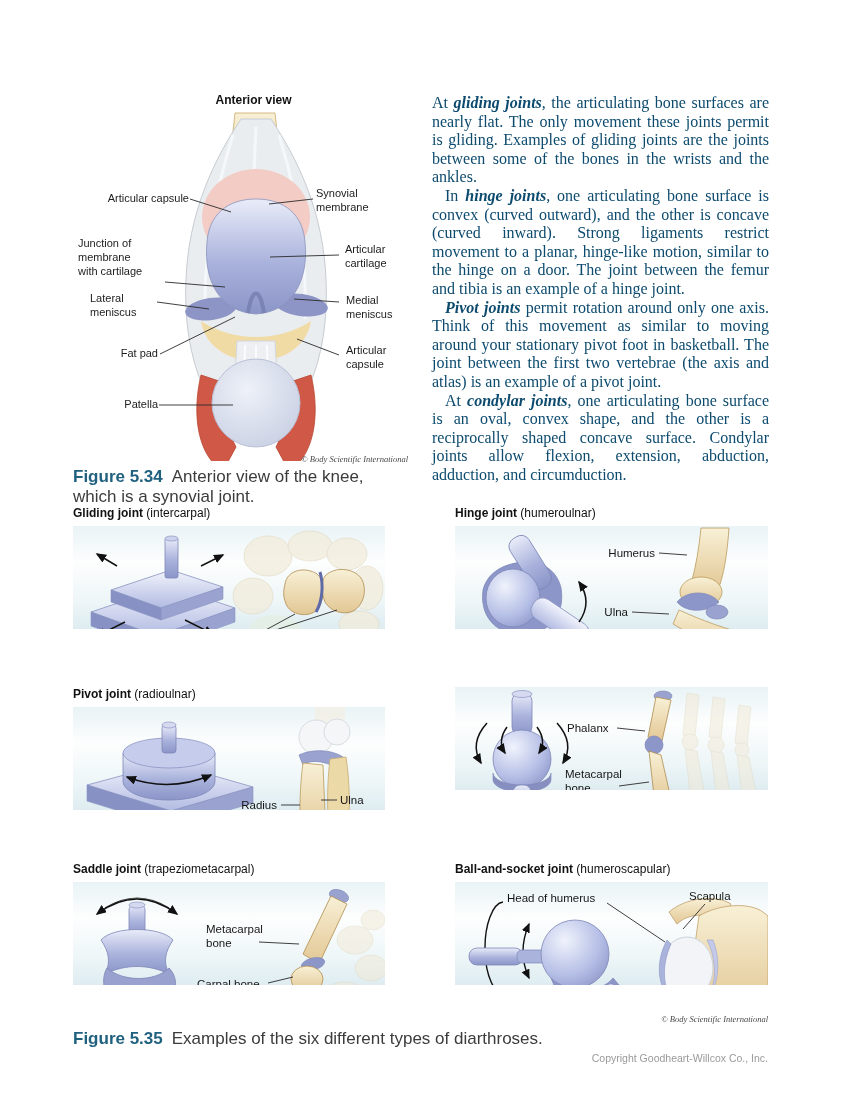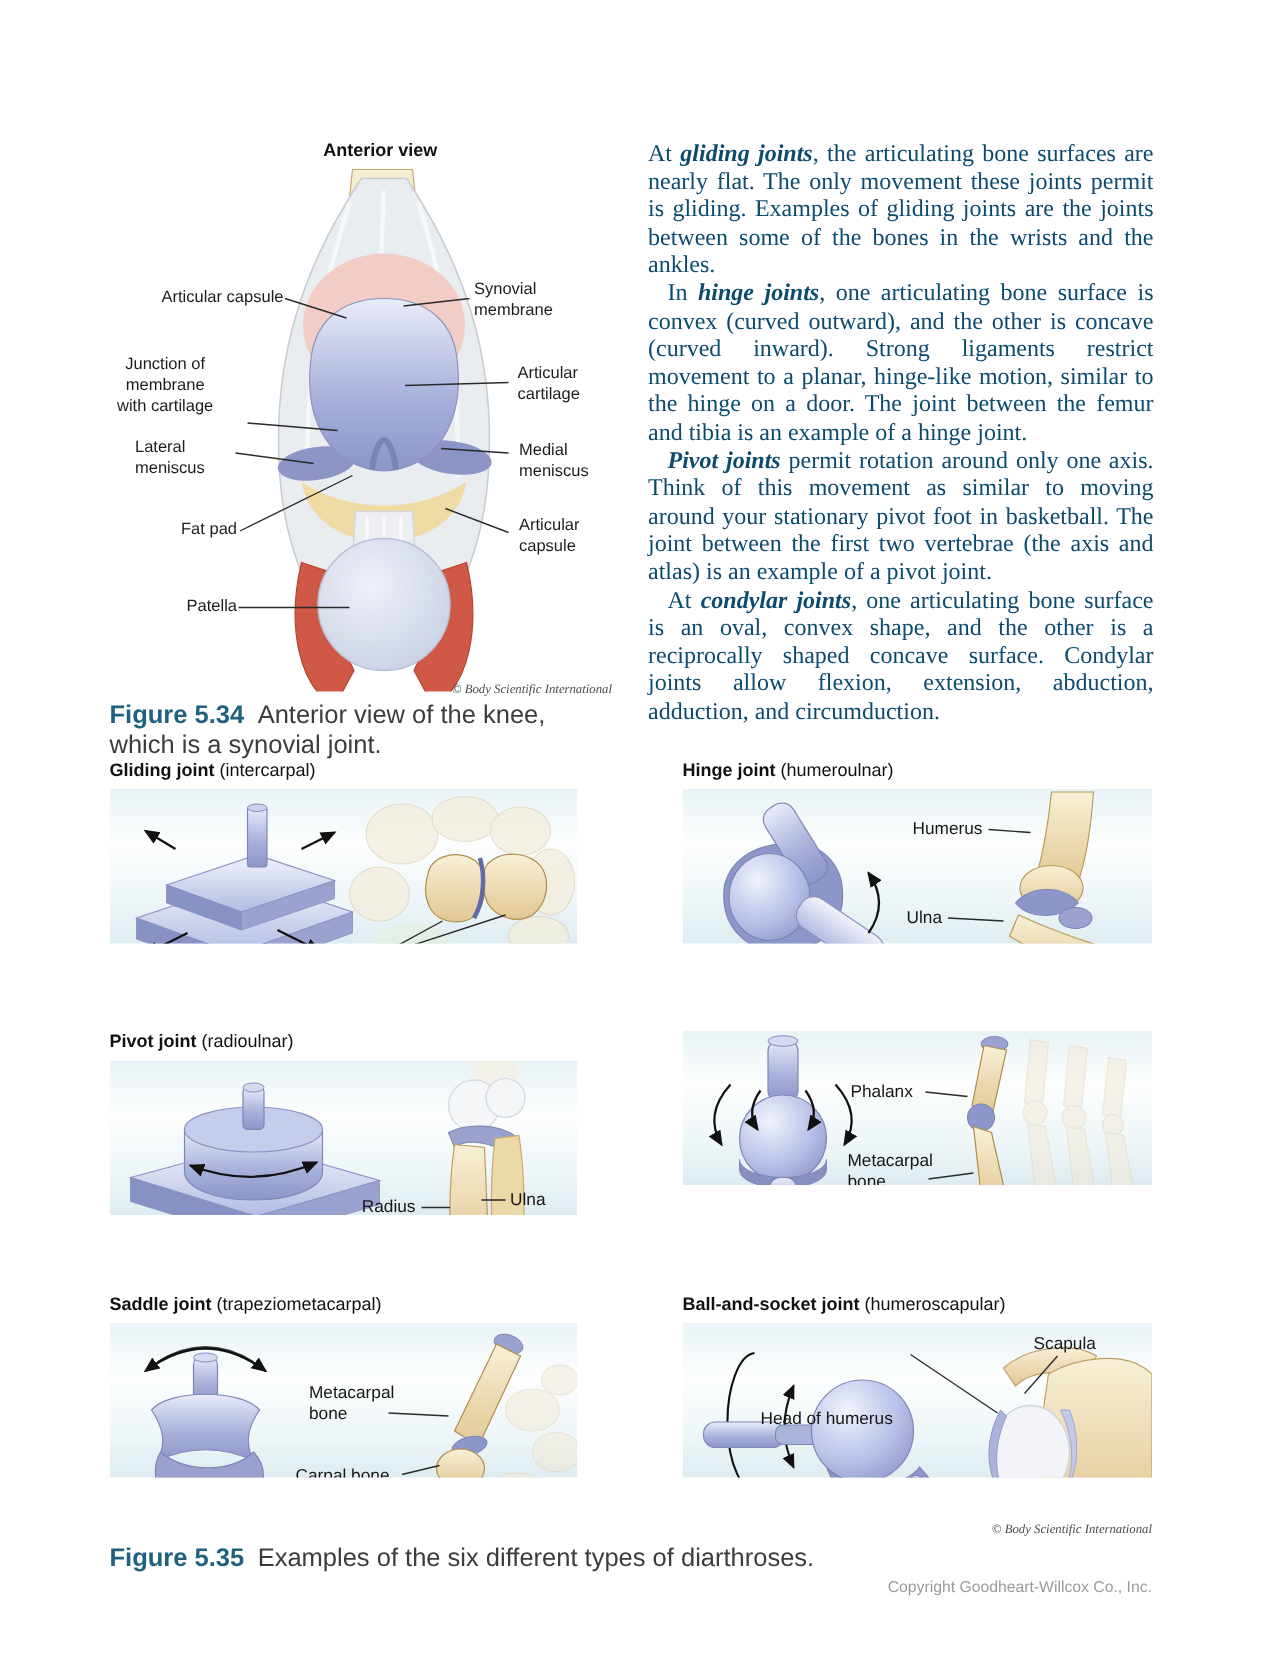--- a/index.html
+++ b/index.html
@@ -122,21 +122,21 @@
           <path d="M266,193 L221,190"></path>
         <path d="M87,245 L162,208"></path>
           <path d="M266,246 L224,230"></path>
         <path d="M86,296 L160,296"></path>
       </g>
     </svg>
 
     <div class="kl tar" style="left:4px;top:99px;width:112px;">Articular capsule</div>
     <div class="kl" style="left:243px;top:94px;">Synovial
 membrane</div>
-    <div class="kl" style="left:5px;top:144px;text-align:center;">Junction of
+    <div class="kl" style="left:5px;top:144px;">Junction of
 membrane
 with cartilage</div>
     <div class="kl" style="left:272px;top:150px;">Articular
 cartilage</div>
     <div class="kl" style="left:17px;top:199px;">Lateral
 meniscus</div>
     <div class="kl" style="left:273px;top:201px;">Medial
 meniscus</div>
     <div class="kl tar" style="left:10px;top:254px;width:75px;">Fat pad</div>
     <div class="kl" style="left:273px;top:251px;">Articular
@@ -412,21 +412,21 @@
         <ellipse cx="232" cy="86" rx="26" ry="31" fill="#f2f4f7" stroke="#ccd4dd" stroke-width="1"></ellipse>
 
         <path d="M212,58 C200,80 202,106 218,120 C208,106 206,84 216,62 Z" fill="#aab3dc" stroke="#8a93c2" stroke-width="0.6"></path>
         <path d="M252,58 C262,78 262,102 252,116 C264,104 266,78 258,58 Z" fill="#c3c9e8" stroke="#9aa3cf" stroke-width="0.6"></path>
 
         <g stroke="#2a2a2a" stroke-width="0.9" fill="none">
           <path d="M152,21 L210,60"></path>
             <path d="M250,22 L228,47"></path>
         </g>
       </svg>
-      <div class="pl" style="left:52px;top:9px;margin-top:48px;">Head of humerus</div>
+      <div class="pl" style="left:52px;top:9px;">Head of humerus</div>
       <div class="pl" style="left:234px;top:7px;">Scapula</div>
     </div>
   </div>
 
   <div class="credit fig35credit">© Body Scientific International</div>
   <div class="figcap fig35cap">
     <span class="figlab">Figure 5.35</span><span>Examples of the six different types of diarthroses.</span>
   </div>
 
   <div class="copyright">Copyright Goodheart-Willcox Co., Inc.</div>

